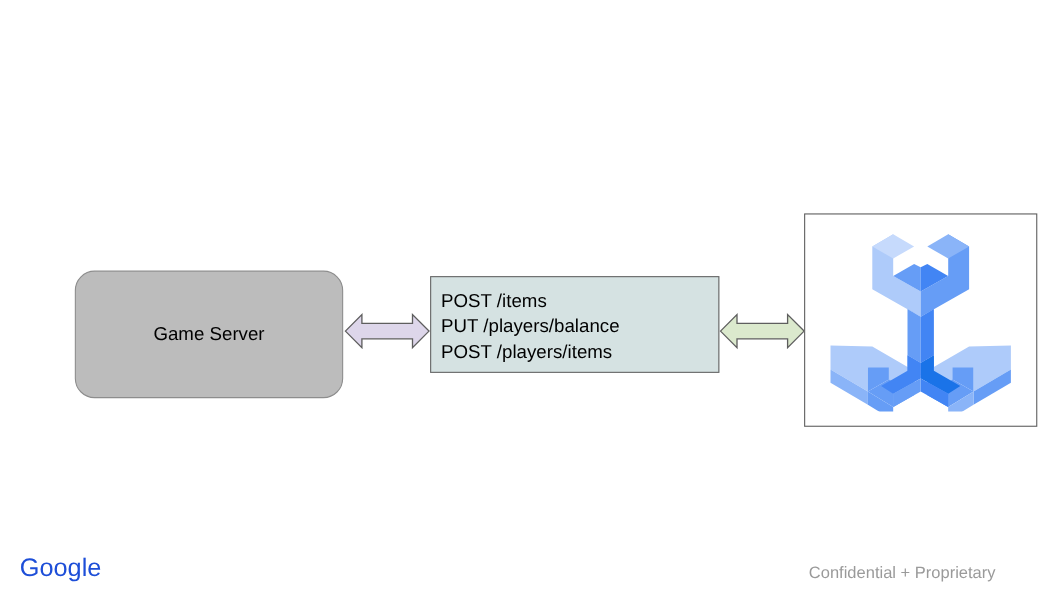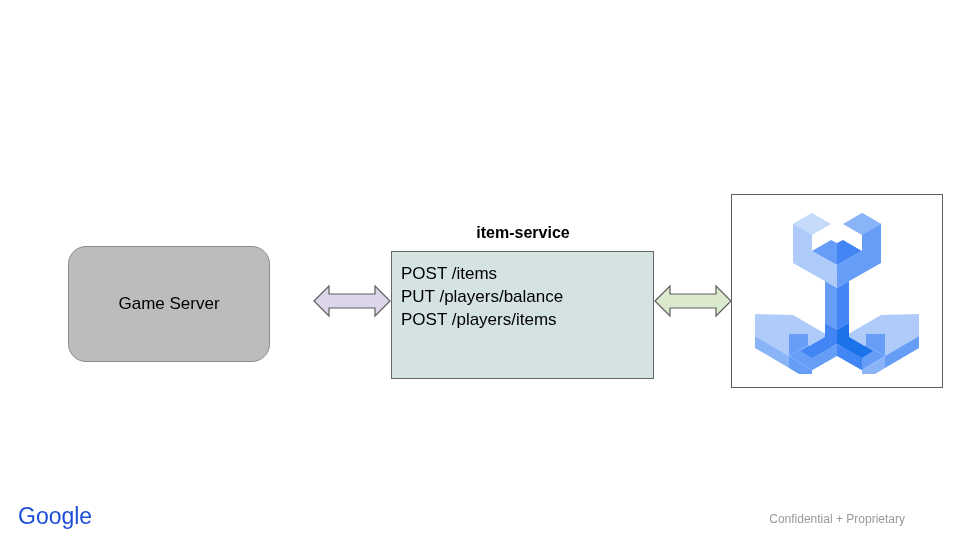--- a/index.html
+++ b/index.html
@@ -14,21 +14,21 @@
     background: #ffffff;
     overflow: hidden;
     font-family: "Liberation Sans", sans-serif;
   }
 
   
   #game-server-node {
     position: absolute;
     left: 68px;
     top: 246px;
-    width: 202px;
+    width: 244px;
     height: 116px;
     background: #bcbcbc;
     border: 1px solid #8d8d8d;
     border-radius: 18px;
     box-sizing: border-box;
     display: flex;
     align-items: center;
     justify-content: center;
   }
   #game-server-node .node-label {
@@ -49,21 +49,21 @@
     font-size: 16px;
     font-weight: bold;
     color: #000000;
     white-space: nowrap;
   }
   #item-service-node {
     position: absolute;
     left: 391px;
     top: 251px;
     width: 263px;
-    height: 128px;
+    height: 88px;
     background: #d5e2e2;
     border: 1px solid #666666;
     box-sizing: border-box;
     padding: 10px 0 0 9px;
   }
   #item-service-node .endpoint-line {
     font-size: 17px;
     color: #000000;
     line-height: 23px;
     white-space: nowrap;
@@ -110,41 +110,40 @@
     font-size: 23px;
     letter-spacing: 0px;
     color: #1d4ed8;
     font-family: "Liberation Sans", sans-serif;
     white-space: nowrap;
   }
   #confidential-note {
     position: absolute;
     right: 55px;
     top: 512px;
-    font-size: 12px;
+    font-size: 15px;
     color: #9a9a9a;
     white-space: nowrap;
   }
 </style>
 </head>
 <body>
 
 <div id="slide">
 
   <div id="game-server-node">
     <span class="node-label">Game Server</span>
   </div>
 
   <div class="bi-arrow" id="arrow-game-to-item">
     <svg width="78" height="38" viewBox="0 0 78 38">
       <polygon points="1,19 16,4 16,12 62,12 62,4 77,19 62,34 62,26 16,26 16,34" fill="#ddd6ea" stroke="#5e5e5e" stroke-width="1.2" stroke-linejoin="miter"></polygon>
     </svg>
   </div>
 
-  <div id="item-service-title">item-service</div>
 
   <div id="item-service-node">
     <div class="endpoint-line">POST /items</div>
     <div class="endpoint-line">PUT /players/balance</div>
     <div class="endpoint-line">POST /players/items</div>
   </div>
 
   <div class="bi-arrow" id="arrow-item-to-logo">
     <svg width="78" height="38" viewBox="0 0 78 38">
       <polygon points="1,19 16,4 16,12 62,12 62,4 77,19 62,34 62,26 16,26 16,34" fill="#dbe9cd" stroke="#5e5e5e" stroke-width="1.2" stroke-linejoin="miter"></polygon>

